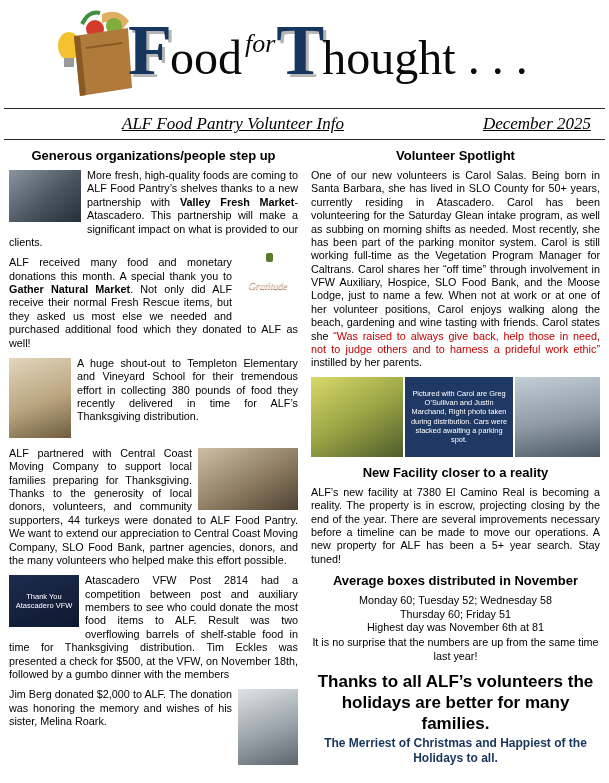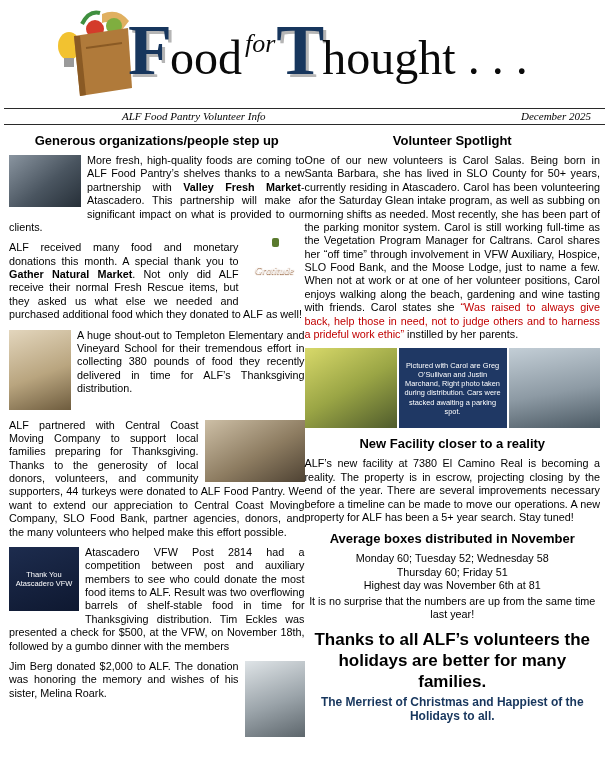--- a/index.html
+++ b/index.html
@@ -13,29 +13,29 @@
   .masthead-wrap { position:relative; height:108px; }
   .bag { position:absolute; left:52px; top:4px; width:84px; height:96px; }
   .masthead { position:absolute; left:128px; top:6px; white-space:nowrap;
     font-family:"Liberation Serif", serif; }
   .mh-big { font-size:72px; font-weight:bold; color:#17365d;
     text-shadow:3px 3px 0 #b5b5b5; letter-spacing:-2px; }
   .mh-mid { font-size:48px; color:#0a0a0a; letter-spacing:0px; }
   .mh-for { font-size:26px; font-style:italic; color:#0a0a0a;
     position:relative; top:-22px; margin:0 1px 0 3px; }
   .subline {
-    position:relative; margin:0 4px; height:17px;
+    position:relative; margin:0 4px; height:32px;
     border-top:1.5px solid #2a2a2a; border-bottom:1.5px solid #2a2a2a;
     display:flex; align-items:center;
-    font-family:"Liberation Serif", serif; font-style:italic; font-size:11px;
+    font-family:"Liberation Serif", serif; font-style:italic; font-size:17px;text-decoration:underline;
   }
   .subtitle { margin-left:118px; }
   .issue-date { margin-left:auto; margin-right:14px; }
   
-  .columns { display:flex; gap:0; padding:4px 9px 0 9px; }
+  .columns { display:flex; gap:13px; padding:4px 9px 0 9px; }
   .col { flex:1; min-width:0; }
   h2 { font-size:13px; margin:4px 0 5px 0; text-align:center; font-weight:bold; }
   p { margin:0 0 7px 0; text-align:justify; }
   .clearfix::after { content:""; display:block; clear:both; }
   b { font-weight:bold; }
   
   .photo { display:block; border:0; }
   .fl { float:left; margin:1px 6px 2px 0; }
   .fr { float:right; margin:1px 0 2px 6px; }
   .ph-valley { width:72px; height:52px;
@@ -44,21 +44,21 @@
     background:radial-gradient(circle at 40% 35%, #f5a picked 0%, #f09a3e 0%, #e2691f 75%, #b34f14 100%);
     position:relative; display:flex; align-items:center; justify-content:center; }
   .ph-pumpkin .stem { position:absolute; top:-4px; left:46%; width:7px; height:9px;
     background:#5a7a2e; border-radius:2px; }
   .ph-pumpkin .grat { font-family:"Liberation Serif", serif; font-style:italic;
     color:#fff; font-size:10px; text-shadow:0 1px 1px #7a3a0a; }
   .ph-students { width:62px; height:80px;
     background:linear-gradient(160deg,#e3d6bd 0%,#b9a57f 55%,#6e5c3e 100%); }
   .ph-turkeys { width:100px; height:62px;
     background:linear-gradient(150deg,#cdbfa6 0%,#8d7c61 55%,#4e4233 100%); }
-  .ph-vfw { width:70px; height:64px; background:linear-gradient(160deg,#1d2c4e,#0e1830);
+  .ph-vfw { width:70px; height:52px; background:linear-gradient(160deg,#1d2c4e,#0e1830);
     display:flex; align-items:center; justify-content:center; text-align:center;
     color:#fff; font-size:7.5px; line-height:1.2; padding:3px; }
   .ph-jim { width:60px; height:76px;
     background:linear-gradient(160deg,#dfe4e7 0%,#9aa3a9 55%,#5d666c 100%); }
   
   .photo-row { display:flex; gap:2px; margin:3px 0 8px 0; }
   .ph-carol { width:92px; height:80px;
     background:linear-gradient(150deg,#d8d96a 0%,#9aa545 50%,#4f5b2c 100%); }
   .ph-parking { flex:1; height:80px;
     background:linear-gradient(170deg,#c3ced6 0%,#8d9aa4 55%,#4c5a64 100%); }
@@ -100,21 +100,21 @@
   <div class="columns">
 
     <div class="col">
       <h2>Generous organizations/people step up</h2>
 
       <p class="clearfix"><span class="photo fl ph-valley"></span><span>More fresh, high-quality foods are coming to ALF Food Pantry’s shelves thanks to a new partnership with </span><b>Valley Fresh Market</b><span>- Atascadero. This partnership will make a significant impact on what is provided to our clients.</span></p>
 
       <p class="clearfix"><span class="photo fr ph-pumpkin">
             <span class="stem"></span>
             <span class="grat">Gratitude</span>
-          </span><span>ALF received many food and monetary donations this month.  A special thank you to </span><b>Gather Natural Market</b><span>.  Not only did ALF receive their normal Fresh Rescue items, but they asked us what else we needed and purchased additional food which they donated to ALF as well!</span></p>
+          </span><span>ALF received many food and monetary donations this month.  A special thank you to </span><b>Gather Natural Market</b><span>.  Not only did ALF receive their normal Fresh Rescue items, but they asked us most else we needed and purchased additional food which they donated to ALF as well!</span></p>
 
       <p class="clearfix"><span class="photo fl ph-students"></span><span>A huge shout-out to Templeton Elementary and Vineyard School for their tremendous effort in collecting 380 pounds of food they recently delivered in time for ALF’s Thanksgiving distribution.</span></p>
 
       <p class="clearfix"><span class="photo fr ph-turkeys"></span><span>ALF partnered with Central Coast Moving Company to support local families preparing for Thanksgiving. Thanks to the generosity of local donors, volunteers, and community supporters, 44 turkeys were donated to ALF Food Pantry.  We want to extend our appreciation to Central Coast Moving Company, SLO Food Bank, partner agencies, donors, and the many volunteers who helped make this effort possible.</span></p>
 
       <p class="clearfix"><span class="photo fl ph-vfw">
             <span>Thank You Atascadero VFW</span>
           </span><span>Atascadero VFW Post 2814 had a competition between post and auxiliary members to see who could donate the most food items to ALF. Result was two overflowing barrels of shelf-stable food in time for Thanksgiving distribution.  Tim Eckles was presented a check for $500, at the VFW, on November 18th, followed by a gumbo dinner with the members</span></p>
 
       <p class="clearfix"><span class="photo fr ph-jim"></span><span>Jim Berg donated $2,000 to ALF. The donation was honoring the memory and wishes of his sister, Melina Roark.</span></p>

